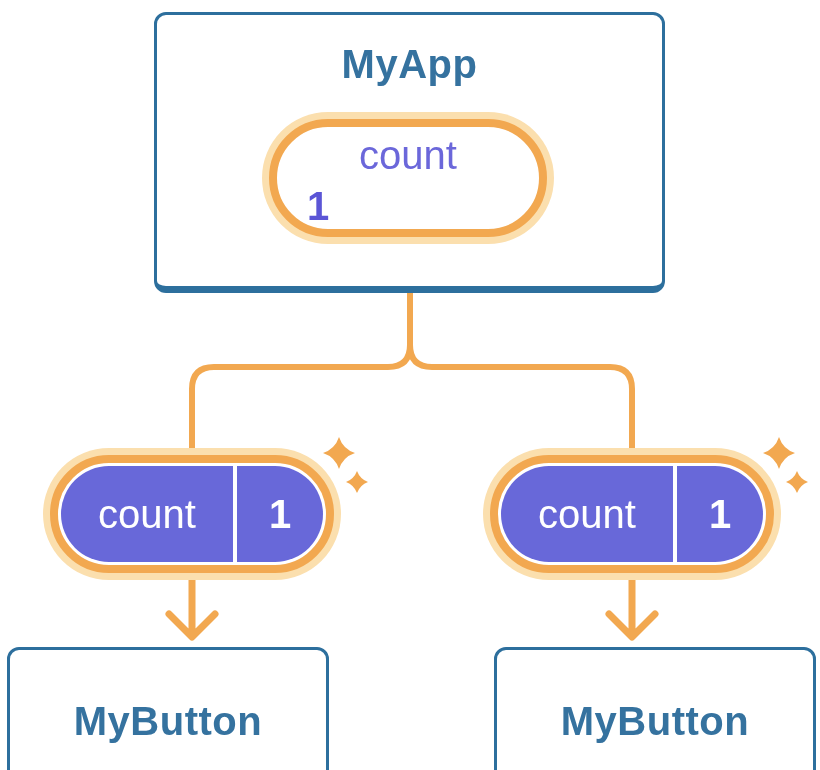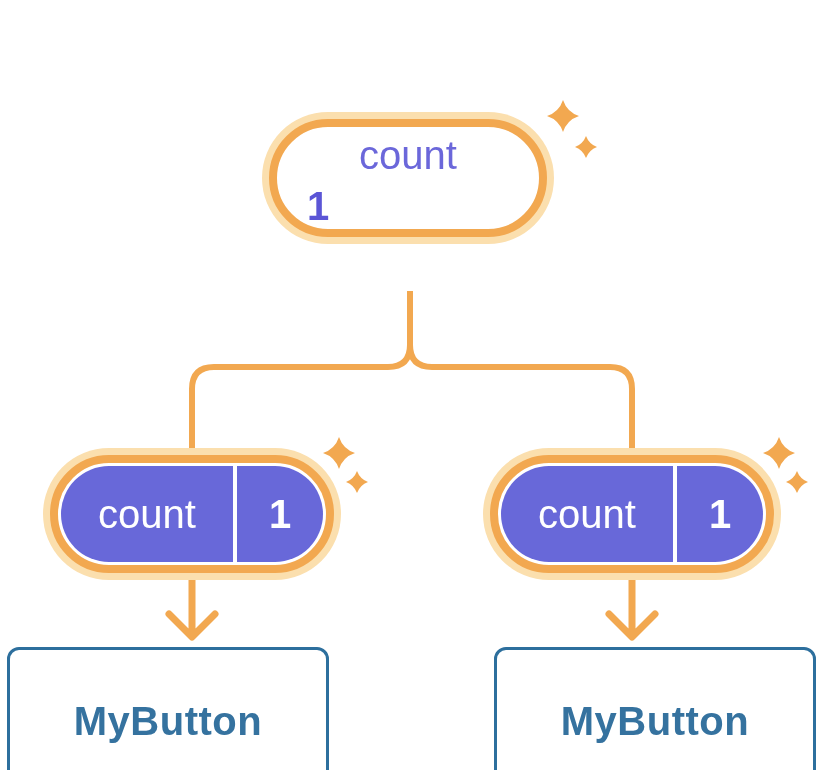--- a/index.html
+++ b/index.html
@@ -92,20 +92,23 @@
     <path class="sparkle" d="M563 100 Q567 112 579 116 Q567 120 563 132 Q559 120 547 116 Q559 112 563 100 Z"></path>
     <path class="sparkle" d="M586 136 Q589 144 597 147 Q589 150 586 158 Q583 150 575 147 Q583 144 586 136 Z"></path>
 
     <path class="sparkle" d="M339 437 Q343 449 355 453 Q343 457 339 469 Q335 457 323 453 Q335 449 339 437 Z"></path>
     <path class="sparkle" d="M357 471 Q360 479 368 482 Q360 485 357 493 Q354 485 346 482 Q354 479 357 471 Z"></path>
 
     <path class="sparkle" d="M779 437 Q783 449 795 453 Q783 457 779 469 Q775 457 763 453 Q775 449 779 437 Z"></path>
     <path class="sparkle" d="M797 471 Q800 479 808 482 Q800 485 797 493 Q794 485 786 482 Q794 479 797 471 Z"></path>
   </svg>
 
+  <div class="card app-card">
+    <div class="card-title">MyApp</div>
+  </div>
 
   <div class="pill light-pill">
     <div class="pill-ring">
       <div class="seg key">count</div>
       <div class="divider"></div>
       <div class="seg val">1</div>
     </div>
   </div>
 
   <div class="pill purple-pill p-left">

